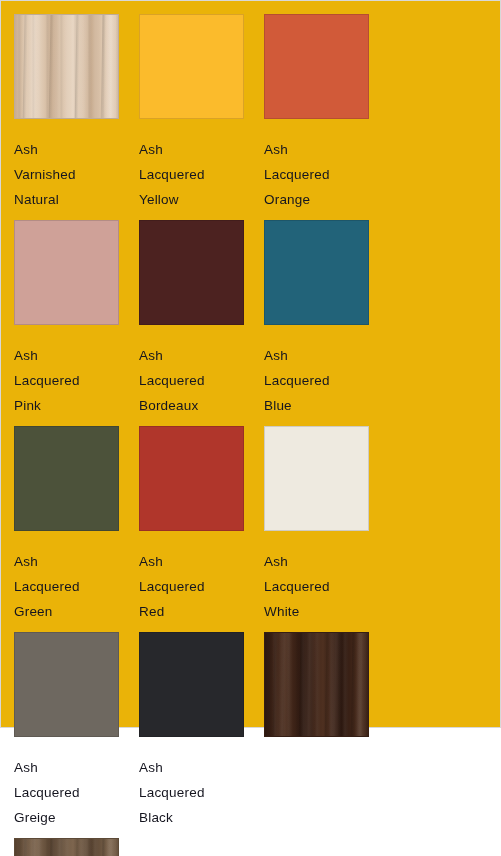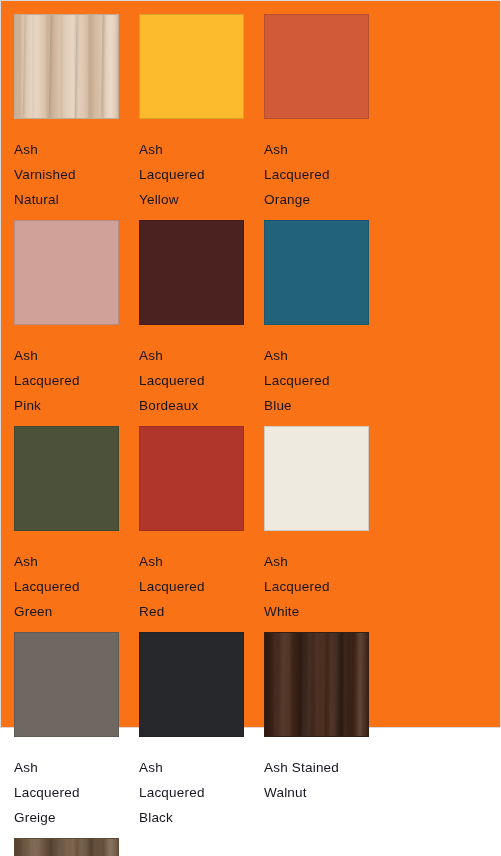--- a/index.html
+++ b/index.html
@@ -13,21 +13,21 @@
     height: 856px;
     overflow: hidden;
     font-family: "Liberation Sans", sans-serif;
     -webkit-font-smoothing: antialiased;
   }
   #swatch-page {
     position: relative;
     box-sizing: border-box;
     width: 501px;
     height: 728px;
-    background: #f97316;
+    background: #eab308;
     border: 1px solid #d8d8d8;
     padding: 0;
   }
   .swatch-grid {
     display: flex;
     flex-wrap: wrap;
     align-content: flex-start;
     padding: 13px 0 0 13px;
     box-sizing: border-box;
   }
@@ -131,22 +131,20 @@
       <div class="swatch-cell">
         <div class="swatch-chip" style="background: rgb(39, 40, 44);"></div>
         <div class="swatch-label">Ash
 Lacquered
 Black</div>
       </div>
       <div class="swatch-cell">
         <div class="swatch-chip" style="background: rgb(61, 35, 23);">
           <span class="grain" style="background: repeating-linear-gradient(90deg, rgba(0, 0, 0, 0) 0px, rgba(0, 0, 0, 0) 3px, rgba(0, 0, 0, 0.055) 4px, rgba(0, 0, 0, 0) 7px, rgba(255, 255, 255, 0.05) 10px, rgba(0, 0, 0, 0) 14px), repeating-linear-gradient(91deg, rgba(0, 0, 0, 0) 0px, rgba(0, 0, 0, 0) 9px, rgba(0, 0, 0, 0.1) 10px, rgba(0, 0, 0, 0) 13px, rgba(255, 255, 255, 0.07) 19px, rgba(0, 0, 0, 0) 26px), linear-gradient(90deg, rgb(44, 24, 16) 0%, rgb(61, 35, 23) 9%, rgb(78, 48, 32) 19%, rgb(61, 35, 23) 28%, rgb(44, 24, 16) 36%, rgb(61, 35, 23) 46%, rgb(78, 48, 32) 56%, rgb(61, 35, 23) 66%, rgb(44, 24, 16) 74%, rgb(61, 35, 23) 84%, rgb(78, 48, 32) 93%, rgb(61, 35, 23) 100%);"></span>
         </div>
-        <div class="swatch-label">Ash Stained
-Walnut</div>
       </div>
       <div class="swatch-cell">
         <div class="swatch-chip" style="background: rgb(107, 85, 64);">
           <span class="grain" style="background: repeating-linear-gradient(90deg, rgba(0, 0, 0, 0) 0px, rgba(0, 0, 0, 0) 3px, rgba(0, 0, 0, 0.055) 4px, rgba(0, 0, 0, 0) 7px, rgba(255, 255, 255, 0.05) 10px, rgba(0, 0, 0, 0) 14px), repeating-linear-gradient(91deg, rgba(0, 0, 0, 0) 0px, rgba(0, 0, 0, 0) 9px, rgba(0, 0, 0, 0.1) 10px, rgba(0, 0, 0, 0) 13px, rgba(255, 255, 255, 0.07) 19px, rgba(0, 0, 0, 0) 26px), linear-gradient(90deg, rgb(85, 64, 46) 0%, rgb(107, 85, 64) 9%, rgb(125, 101, 78) 19%, rgb(107, 85, 64) 28%, rgb(85, 64, 46) 36%, rgb(107, 85, 64) 46%, rgb(125, 101, 78) 56%, rgb(107, 85, 64) 66%, rgb(85, 64, 46) 74%, rgb(107, 85, 64) 84%, rgb(125, 101, 78) 93%, rgb(107, 85, 64) 100%);"></span>
         </div>
       </div>
     </div>
 </div>
 
 </body></html>

